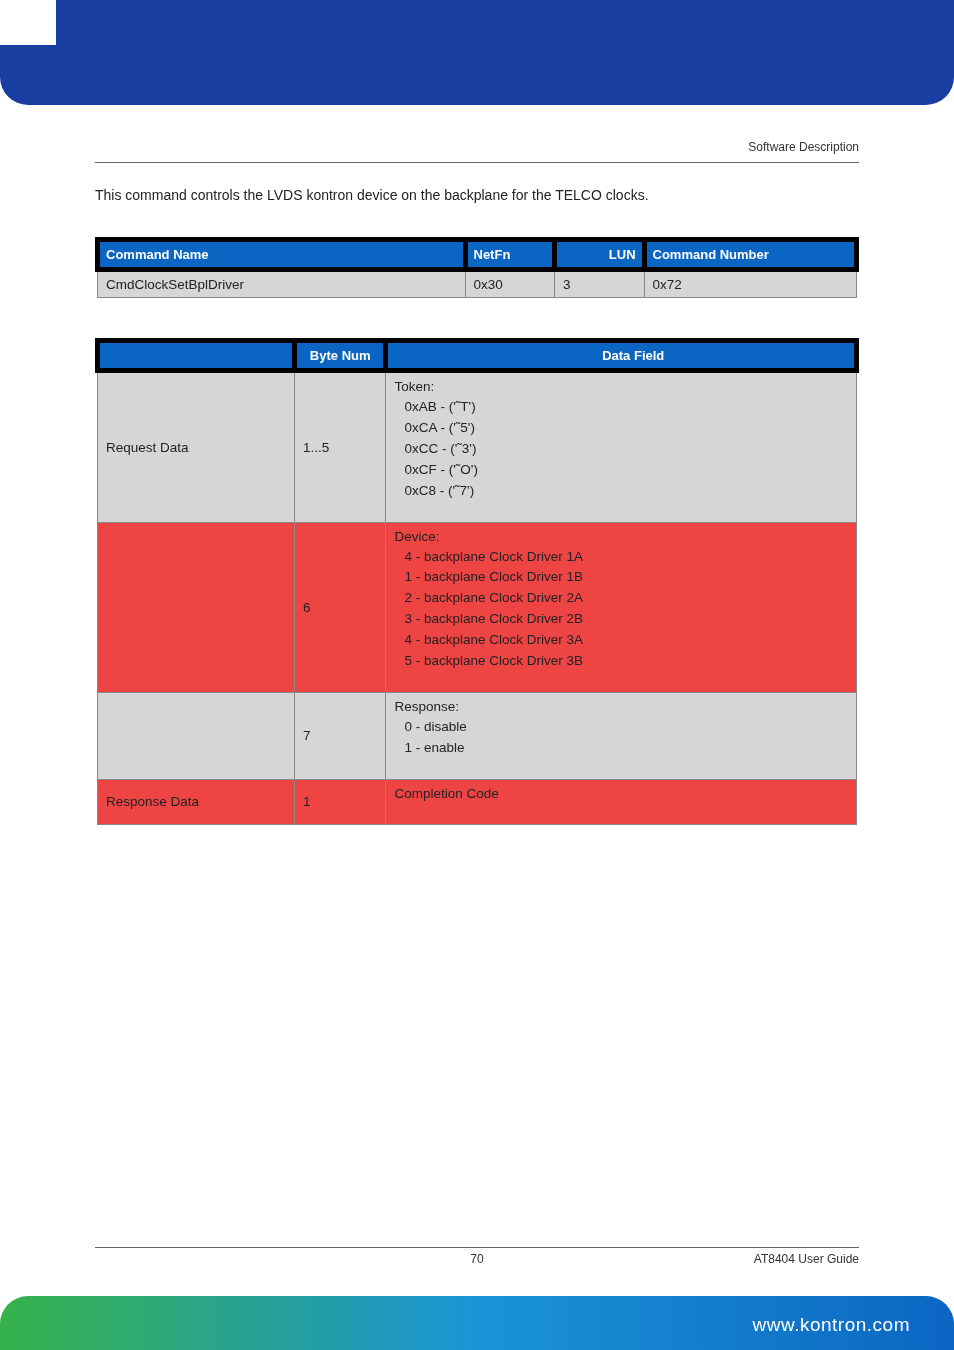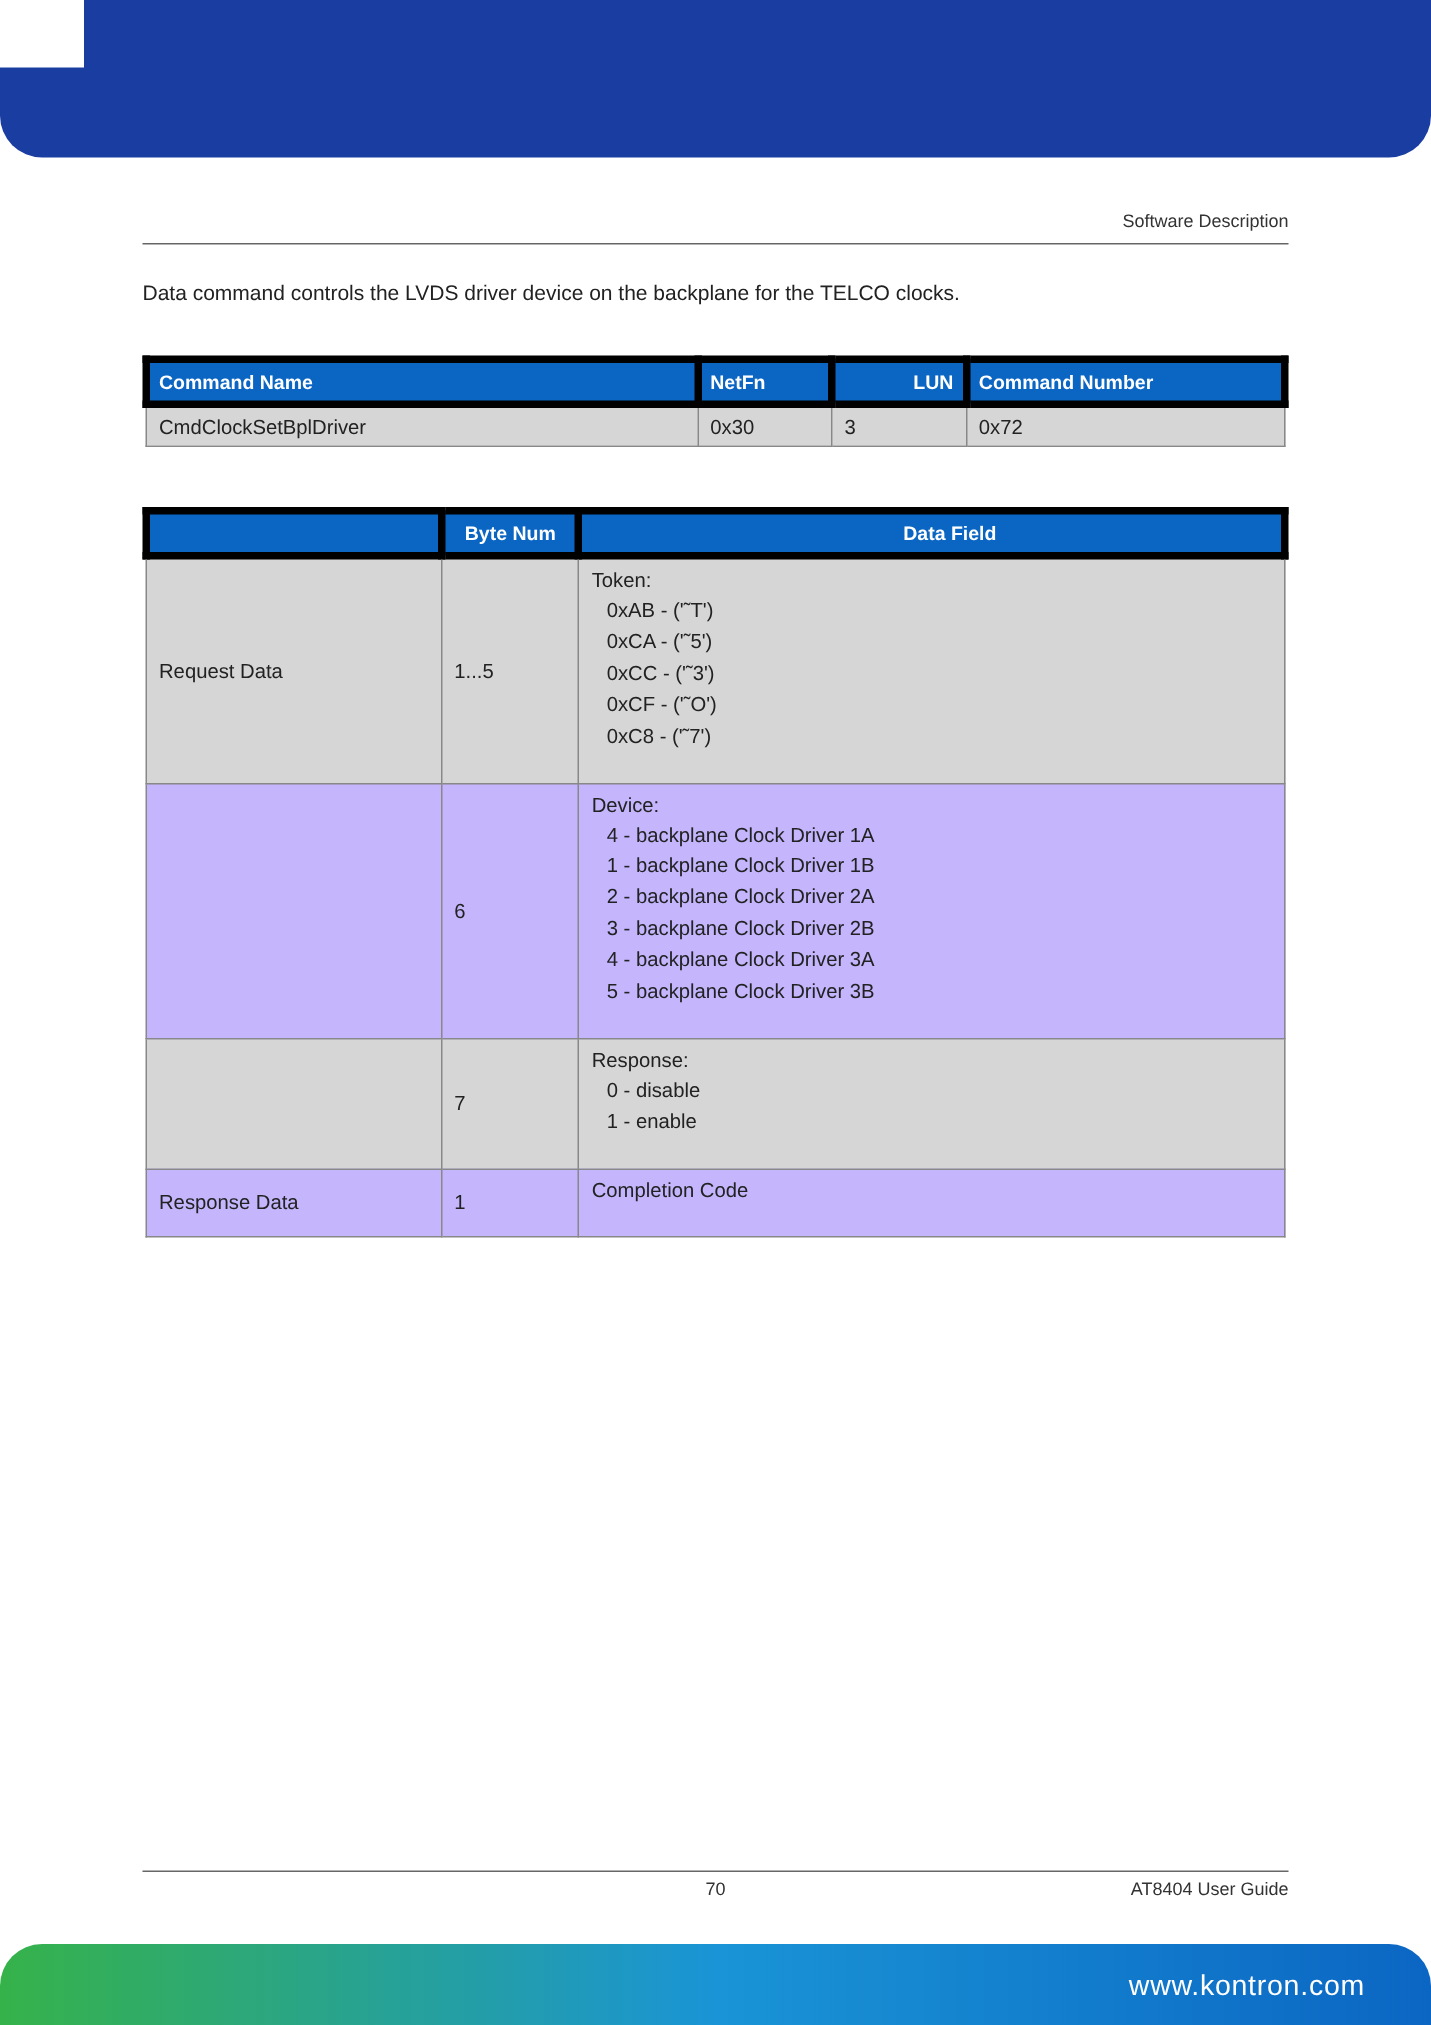--- a/index.html
+++ b/index.html
@@ -21,41 +21,41 @@
     .t1 .col-netfn { width: 90px; text-align: left; }
     .t1 .col-lun { width: 90px; text-align: right; }
     .t1 .col-cmd { width: 214px; text-align: left; }
     .t1 .row0 td { background: #d6d6d6; }
     .t2 .col-a { width: 198px; }
     .t2 .col-b { width: 92px; }
     .t2 .col-c { width: 474px; padding-left: 30px; }
     .t2 td { vertical-align: middle; }
     .t2 td.df { vertical-align: top; padding-top: 6px; padding-bottom: 20px; }
     .t2 tr.stripe-d td { background: #d6d6d6; }
-    .t2 tr.stripe-l td { background: #c4b5fd; }
+    .t2 tr.stripe-l td { background: #ef4444; }
     .t2 .df .lbl { display: block; margin-bottom: 3px; }
     .t2 .df .ind { display: block; padding-left: 10px; line-height: 1.55; }
     .footer-line { position: absolute; bottom: 102px; left: 95px; width: 764px; height: 1px; background: #666; }
     .footer-page { position: absolute; bottom: 84px; left: 0; width: 954px; text-align: center; font-size: 12px; color: #333; }
     .footer-guide { position: absolute; bottom: 84px; right: 95px; font-size: 12px; color: #333; }
     .bottom-bar { position: absolute; bottom: 0; left: 0; width: 954px; height: 54px; background: linear-gradient(90deg, #36b24a 0%, #1a94d6 50%, #0b66c3 100%); border-radius: 28px 28px 0 0; }
     .bottom-url { position: absolute; right: 44px; bottom: 14px; color: #fff; font-size: 19px; letter-spacing: 0.5px; }
   </style>
 </head>
 <body>
 
 <div class="canvas">
   <div class="top-blue"></div>
   <div class="top-white"></div>
 
   <div class="chapter">Software Description</div>
   <div class="hr-top"></div>
 
   <div class="content">
-    <p class="para">Data command controls the LVDS driver device on the backplane for the TELCO clocks.</p>
+    <p class="para">This command controls the LVDS kontron device on the backplane for the TELCO clocks.</p>
 
     <table class="t1">
       <thead>
         <tr>
           <th class="col-name">Command Name</th>
           <th class="col-netfn">NetFn</th>
           <th class="col-lun">LUN</th>
           <th class="col-cmd">Command Number</th>
         </tr>
       </thead>

